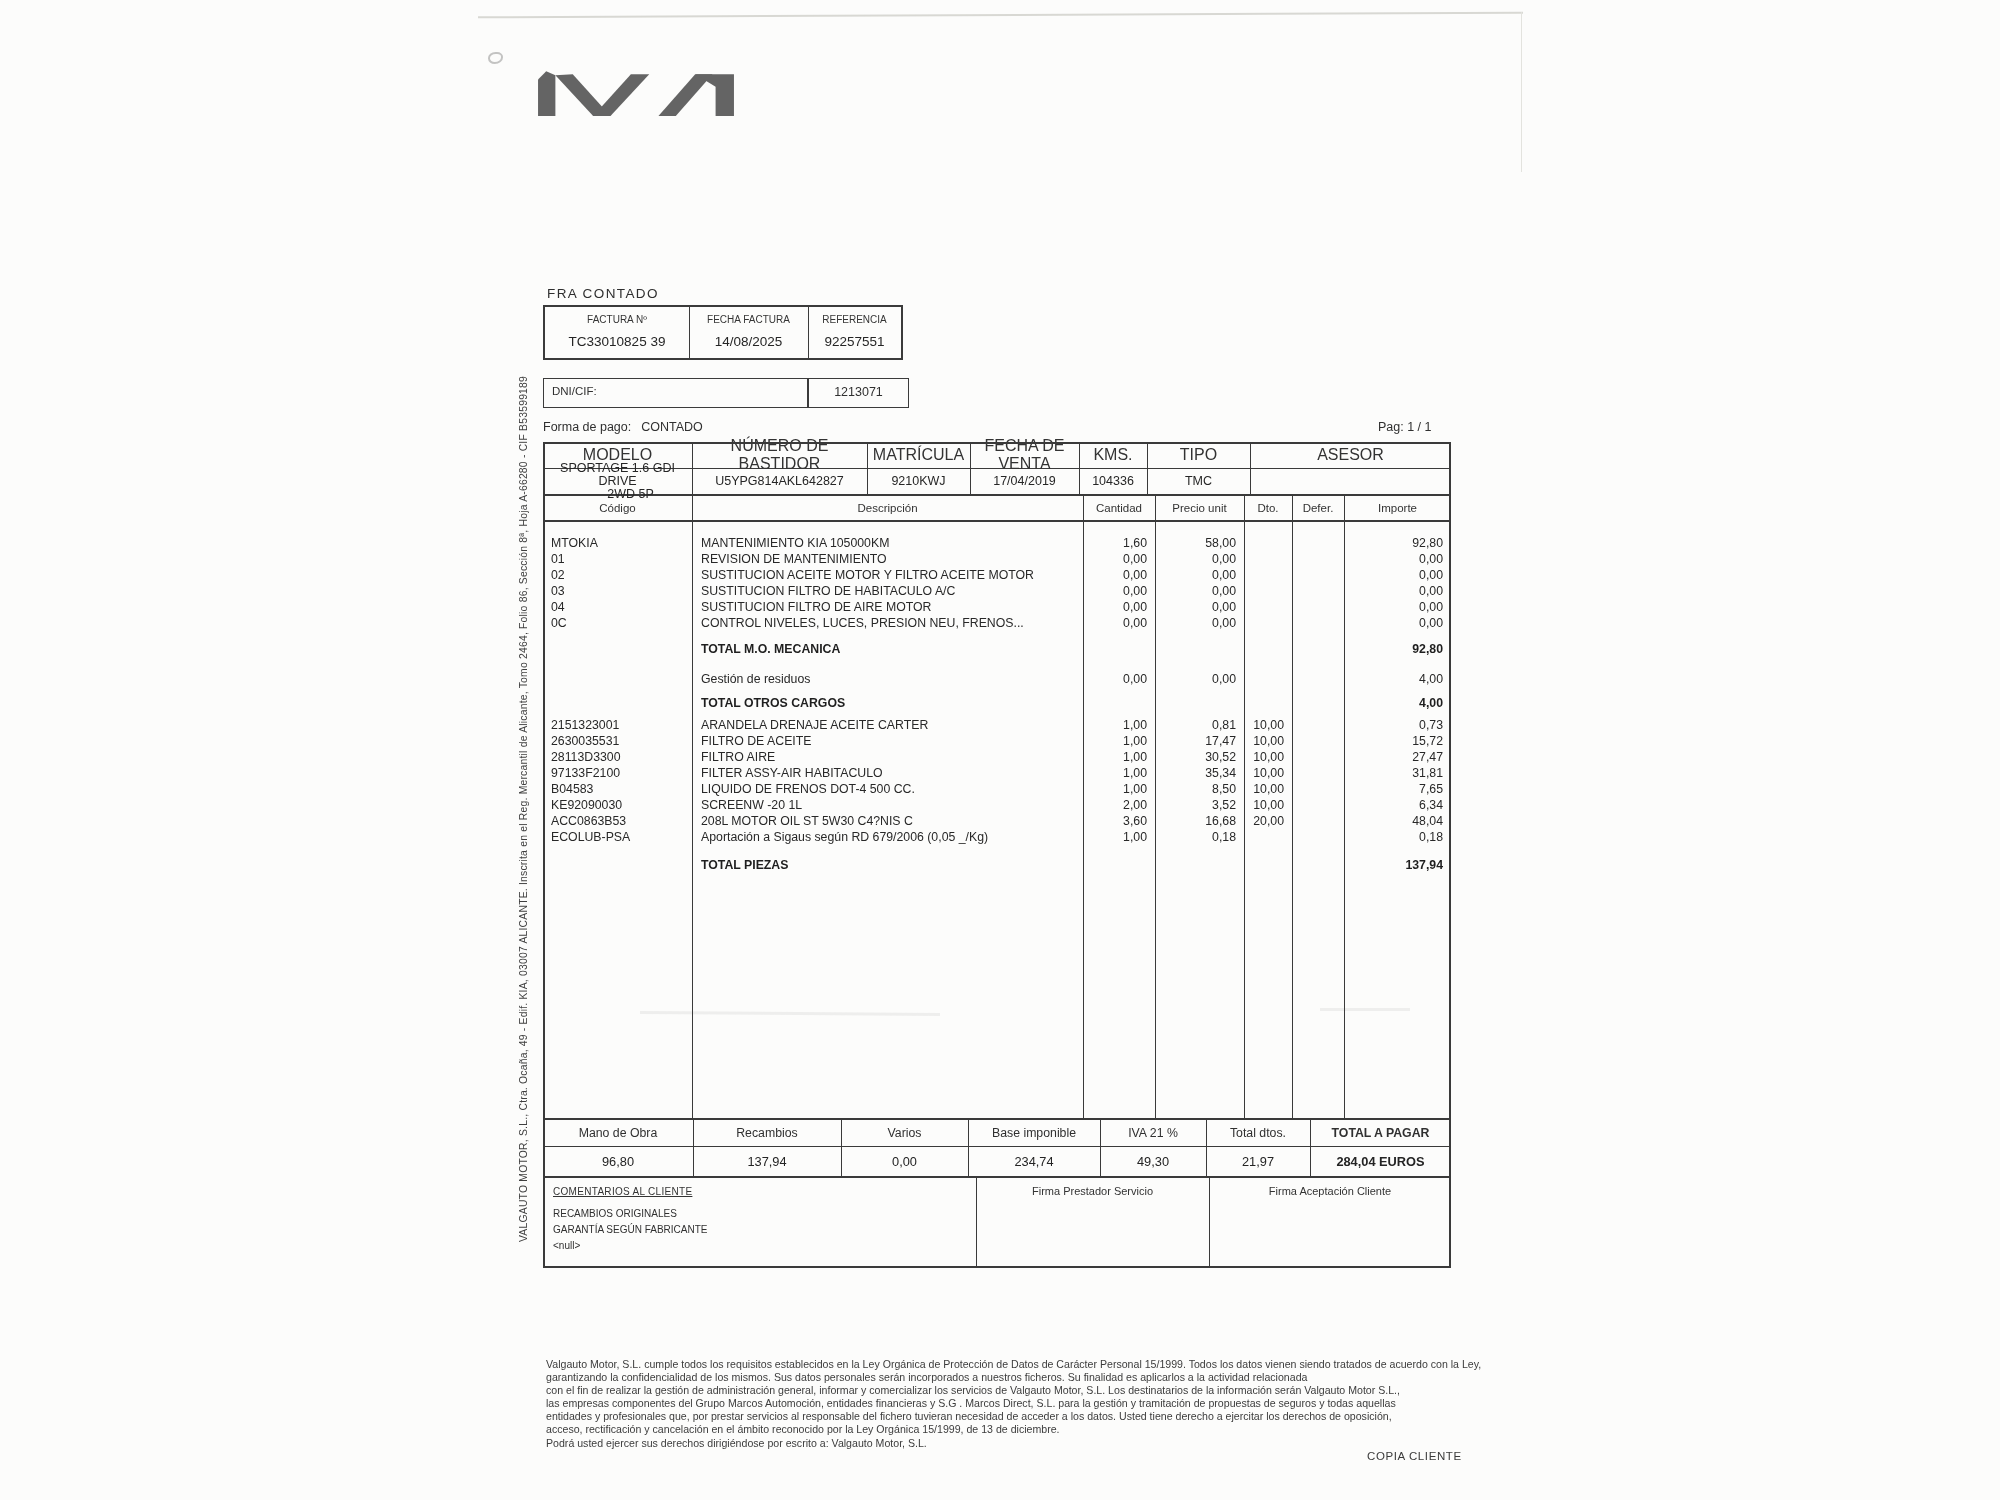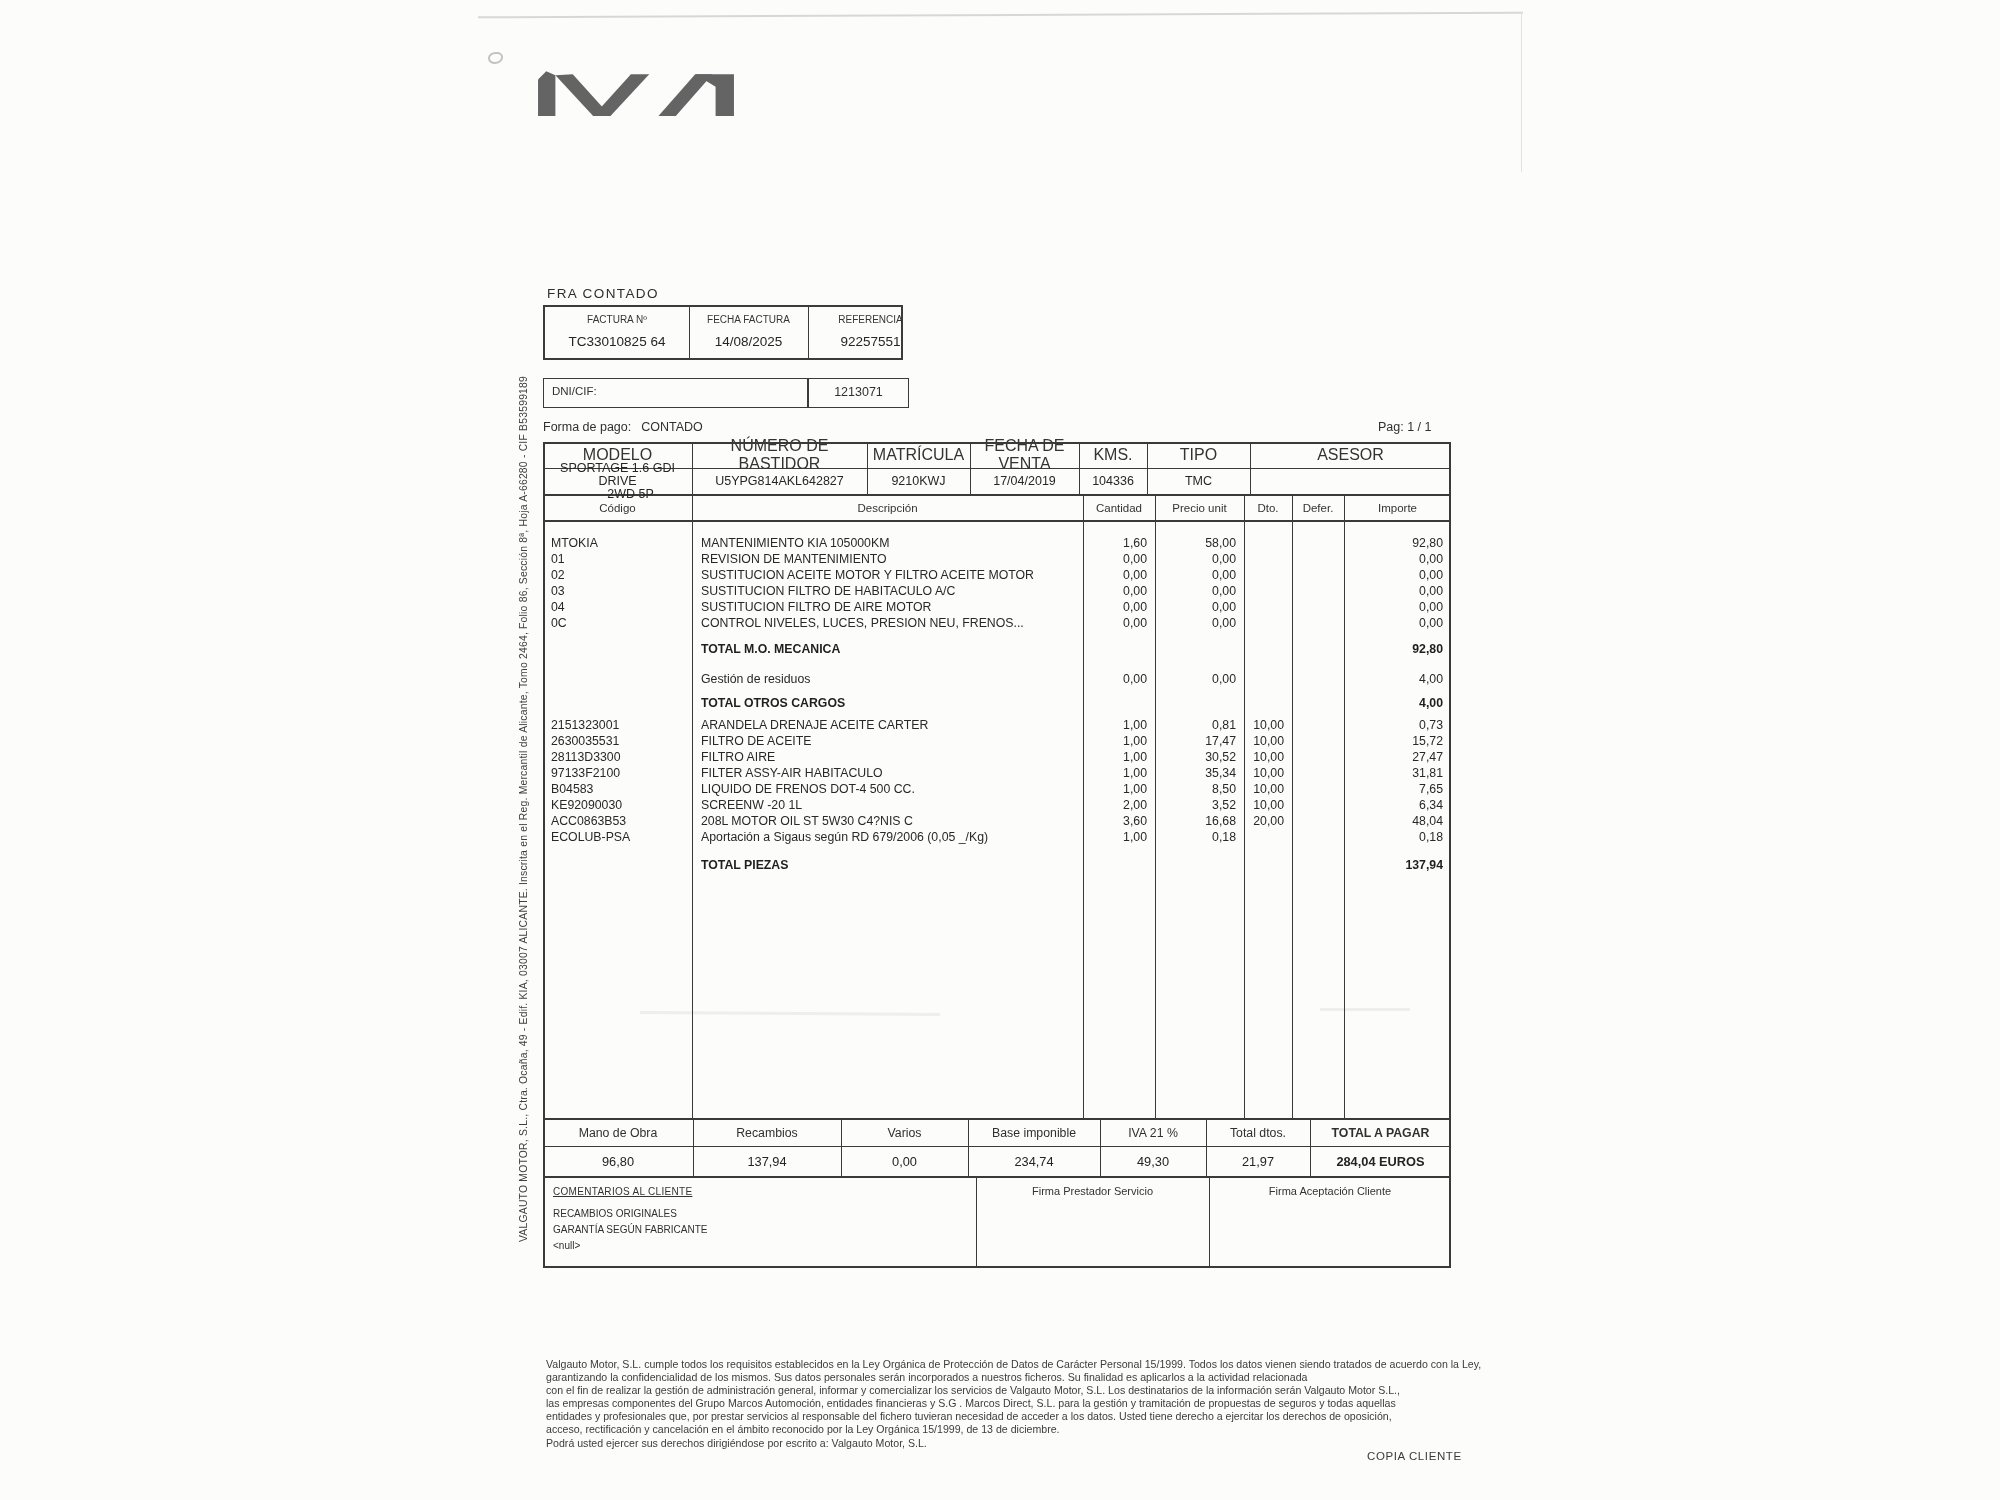--- a/index.html
+++ b/index.html
@@ -13,21 +13,21 @@
   
   .logo{position:absolute;left:536px;top:68px;width:200px;height:50px;}
   
   .doc-title{position:absolute;left:547px;top:286px;font-size:13.5px;letter-spacing:1.4px;color:#2f2f2f;}
   .inv-box{position:absolute;left:543px;top:305px;width:360px;height:55px;border:2px solid #3b3b3b;box-sizing:border-box;}
   .inv-cell{position:absolute;top:0;height:100%;}
   .inv-cell .lab{position:absolute;top:7px;left:0;right:0;text-align:center;font-size:10px;color:#343434;}
   .inv-cell .val{position:absolute;top:27px;left:0;right:0;text-align:center;font-size:13.5px;color:#252525;}
   .inv-c1{left:0;width:144px;border-right:1.5px solid #3b3b3b;}
   .inv-c2{left:144px;width:119px;border-right:1.5px solid #3b3b3b;}
-  .inv-c3{left:263px;width:93px;padding-left:32px;}
+  .inv-c3{left:263px;width:93px;}
   .dni-box{position:absolute;left:543px;top:378px;width:366px;height:30px;border:1.8px solid #3b3b3b;box-sizing:border-box;}
   .dni-box .lab{position:absolute;left:8px;top:6px;font-size:11.5px;}
   .dni-box .div{position:absolute;left:263px;top:0;bottom:0;width:1.5px;background:#3b3b3b;}
   .dni-box .val{position:absolute;left:265px;right:0;top:6px;text-align:center;font-size:12.5px;}
   .pay-line{position:absolute;left:543px;top:420px;font-size:12.5px;}
   .pay-line .v{margin-left:10px;}
   .pag{position:absolute;left:1378px;top:420px;font-size:12.5px;}
   
   #main-table{position:absolute;left:543px;top:442px;width:908px;height:826px;}
   .frame{position:absolute;inset:0;border:2px solid #3a3a3a;pointer-events:none;}
@@ -118,21 +118,21 @@
       <polygon points="120,46 156,6 173,6 137,46"></polygon>
       <polygon points="156,6 194,6 194,46 176,46 176,18"></polygon>
     </g>
   </svg>
 
   <div class="doc-title">FRA CONTADO</div>
 
   <div class="inv-box">
     <div class="inv-cell inv-c1">
       <div class="lab">FACTURA Nº</div>
-      <div class="val">TC33010825 64</div>
+      <div class="val">TC33010825 39</div>
     </div>
     <div class="inv-cell inv-c2">
       <div class="lab">FECHA FACTURA</div>
       <div class="val">14/08/2025</div>
     </div>
     <div class="inv-cell inv-c3">
       <div class="lab">REFERENCIA</div>
       <div class="val">92257551</div>
     </div>
   </div>

